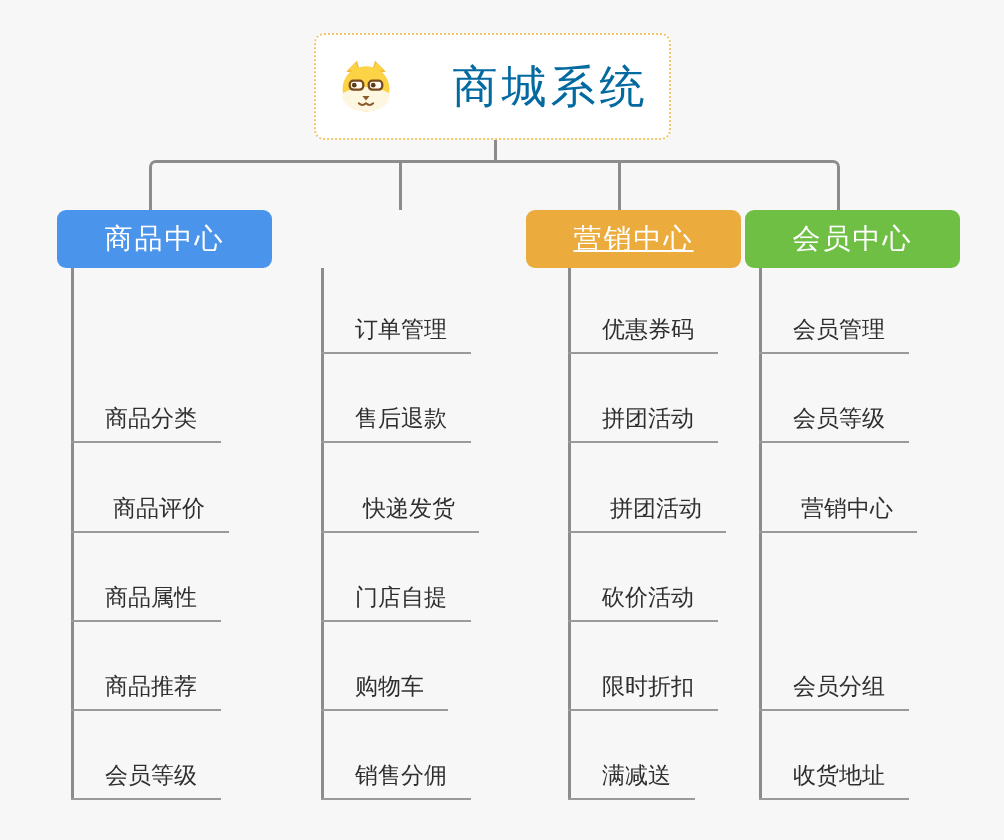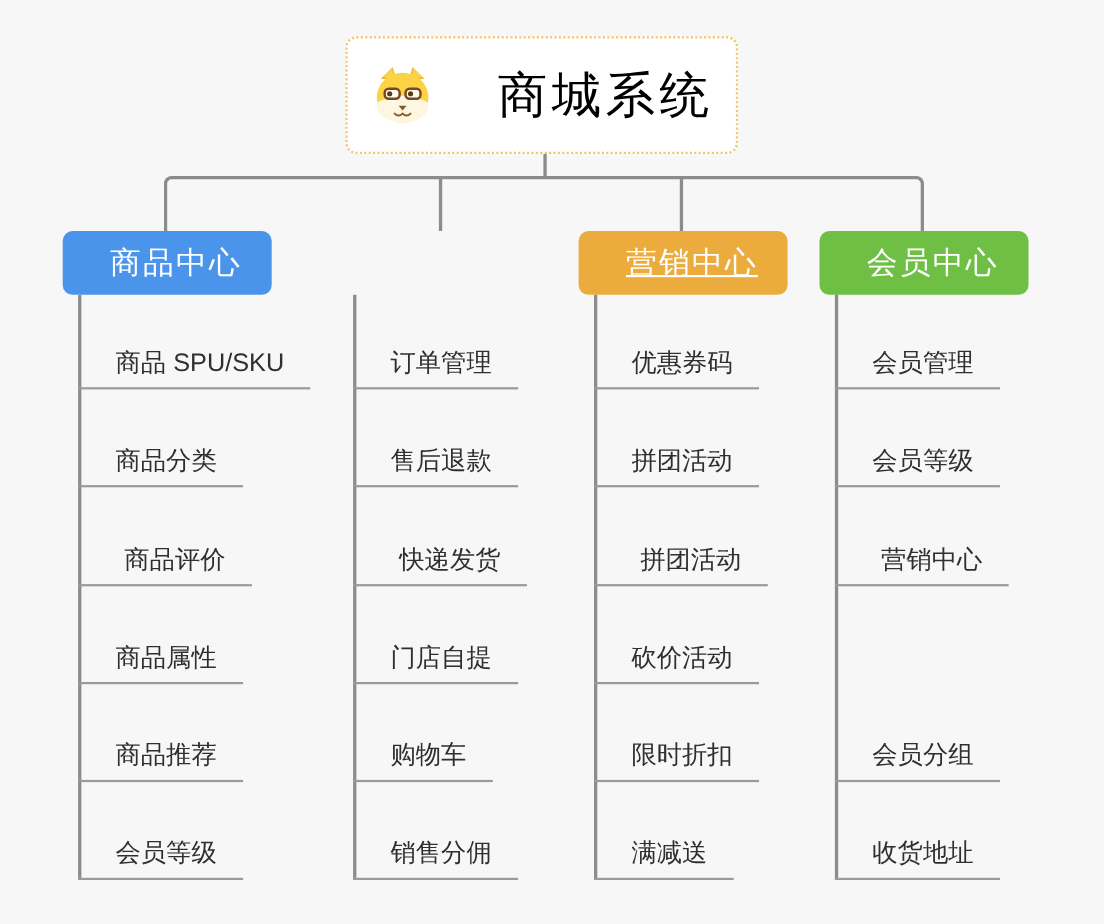--- a/index.html
+++ b/index.html
@@ -43,37 +43,36 @@
     border-radius:7px 7px 0 0;
   }
   .drop{
     position:absolute;top:160px;width:3px;height:50px;
     background:#8c8c8c;
   }
   .drop-2{left:399px;}
   .drop-3{left:618px;}
   
   .branch{
-    position:absolute;top:210px;width:174px;height:58px;
+    position:absolute;top:210px;width:215px;height:58px;
     border-radius:9px;
     color:#ffffff;
     font-size:28px;
     display:flex;align-items:center;justify-content:center;
     letter-spacing:2px;
-    padding-left:16px;
   }
   .branch-1{left:57px;background:#4b94eb;}
   .branch-2{left:307px;background:#e85c56;}
   .branch-3{left:526px;background:#ecac3d;}
   .branch-4{left:745px;background:#6ebf44;}
   
   .column{position:absolute;top:268px;width:240px;height:540px;}
   .col-1{left:71px;}
   .col-2{left:321px;}
-  .col-3{left:540px;text-align:center;}
+  .col-3{left:568px;text-align:center;}
   .col-4{left:759px;}
   .spine{
     position:absolute;left:0;top:0;width:3px;height:532px;
     background:#8c8c8c;
   }
   .leaf{
     position:absolute;left:0;
     display:inline-block;
     white-space:nowrap;
     font-size:23px;
@@ -109,36 +108,35 @@
         <ellipse cx="32" cy="33" rx="26" ry="25" fill="#fbd345"></ellipse>
         <path d="M6,38 Q32,24 58,38 L58,44 Q52,58 32,58 Q12,58 6,44 Z" fill="#fdf6e0"></path>
         <rect x="14" y="24" width="15" height="10" rx="4" fill="#fffdf5" stroke="#7a4a1f" stroke-width="2.5"></rect>
         <rect x="35" y="24" width="15" height="10" rx="4" fill="#fffdf5" stroke="#7a4a1f" stroke-width="2.5"></rect>
         <circle cx="19" cy="29" r="2.6" fill="#5d3a16"></circle>
         <circle cx="40" cy="29" r="2.6" fill="#5d3a16"></circle>
         <path d="M28,41 h8 l-4,5 z" fill="#8a5a2b"></path>
         <path d="M24,49 q4,4 8,0 q4,4 8,0" stroke="#8a5a2b" stroke-width="2" fill="none" stroke-linecap="round"></path>
       </svg>
     </span>
-    <span class="root-title" style="color: #000000; margin-left: 48px;">商城系统</span>
+    <span class="root-title" style="color: #0369a1; margin-left: 48px;">商城系统</span>
   </div>
 
   <div class="branch branch-1" style="background: rgb(75, 148, 235);">
     <span>商品中心</span>
   </div>
   <div class="branch branch-3" style="background: rgb(236, 172, 61); text-decoration: underline;">
     <span>营销中心</span>
   </div>
   <div class="branch branch-4" style="background: rgb(110, 191, 68);">
     <span>会员中心</span>
   </div>
 
   <div class="column col-1">
     <div class="spine"></div>
-    <div class="leaf leaf-r1">商品 SPU/SKU</div>
     <div class="leaf leaf-r2">商品分类</div>
     <div class="leaf leaf-r3">商品评价</div>
     <div class="leaf leaf-r4">商品属性</div>
     <div class="leaf leaf-r5">商品推荐</div>
     <div class="leaf leaf-r6">会员等级</div>
   </div>
 
   <div class="column col-2">
     <div class="spine"></div>
     <div class="leaf leaf-r1">订单管理</div>

